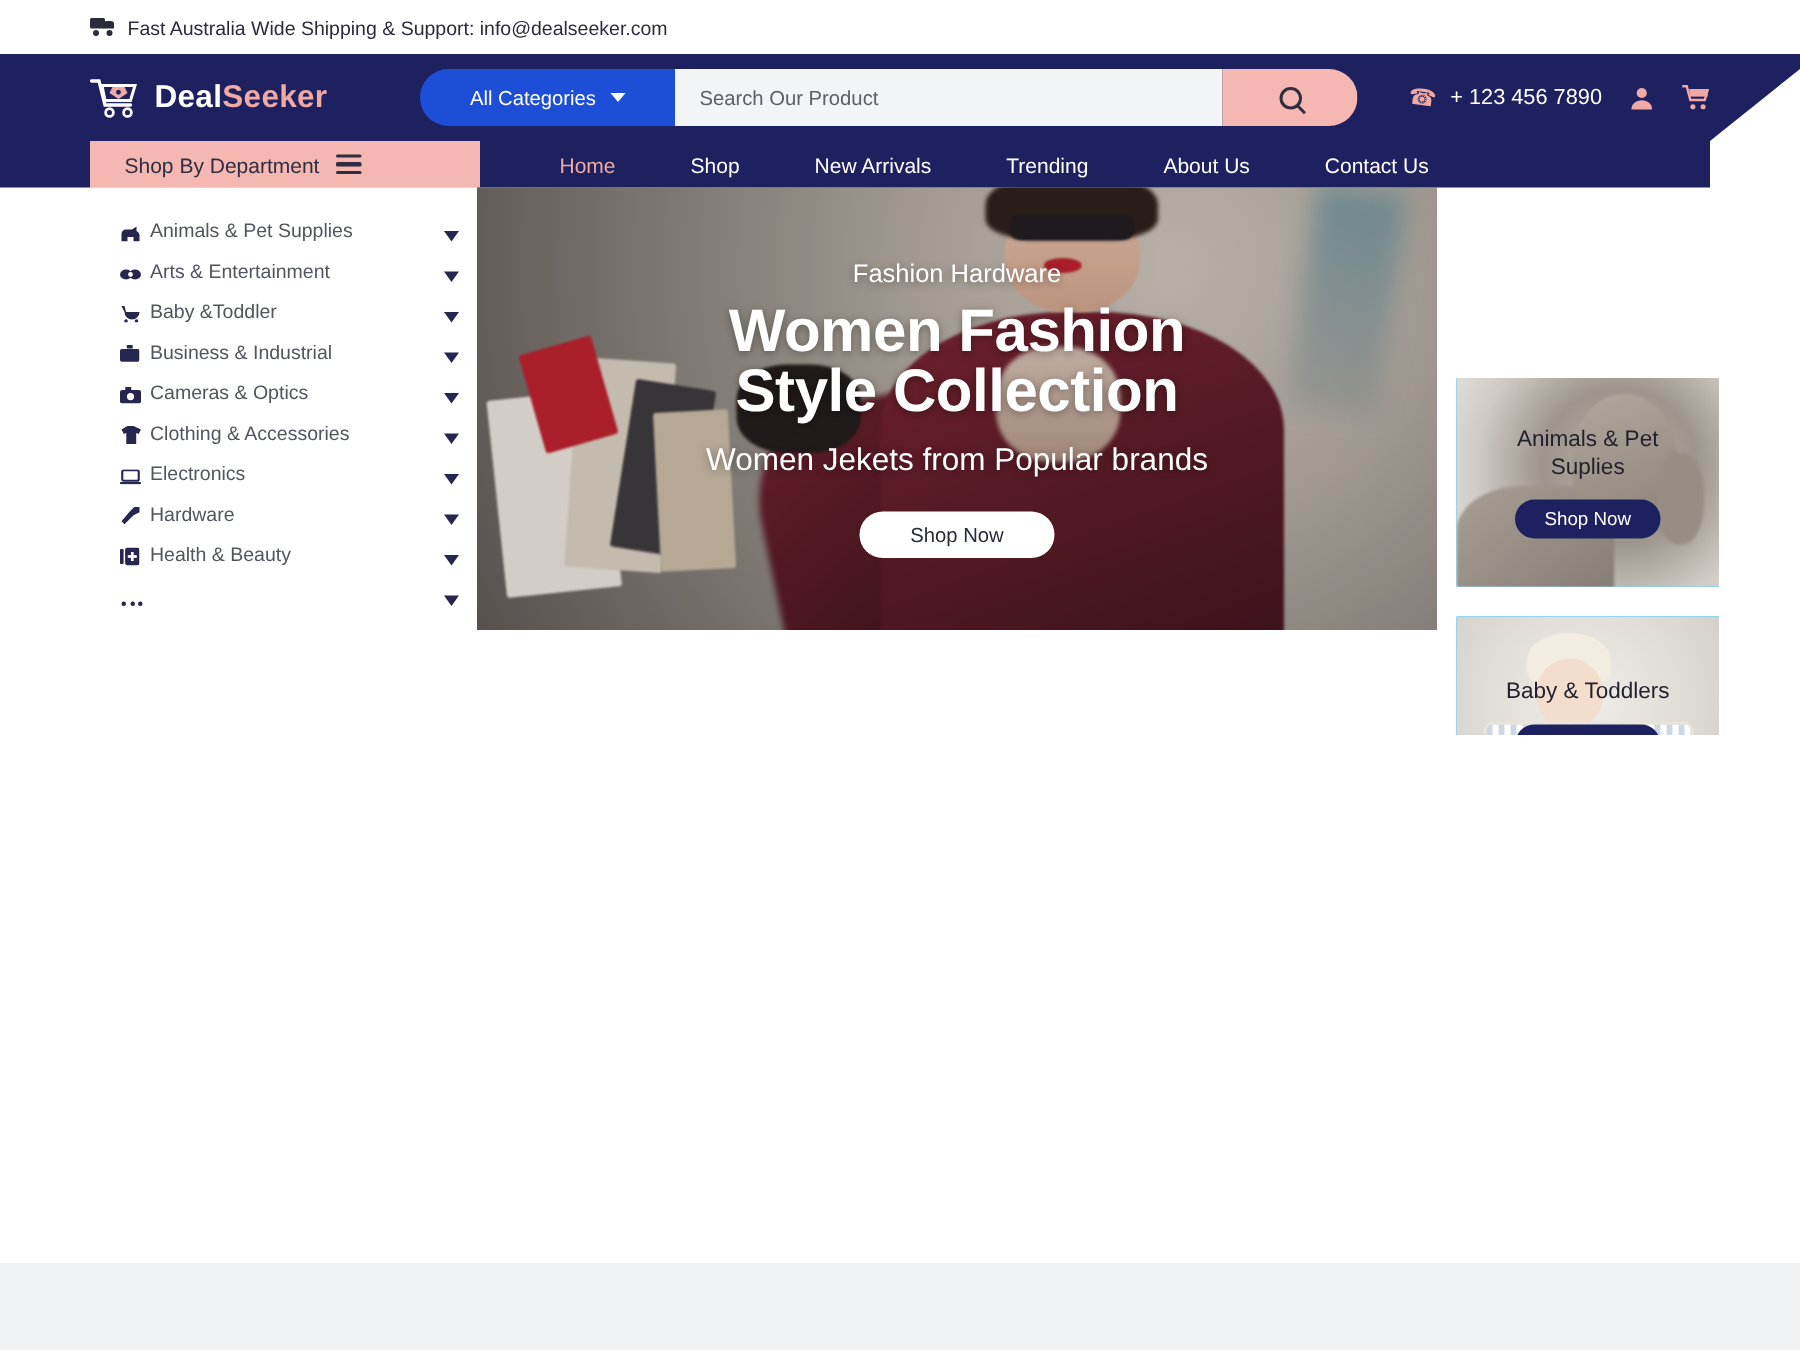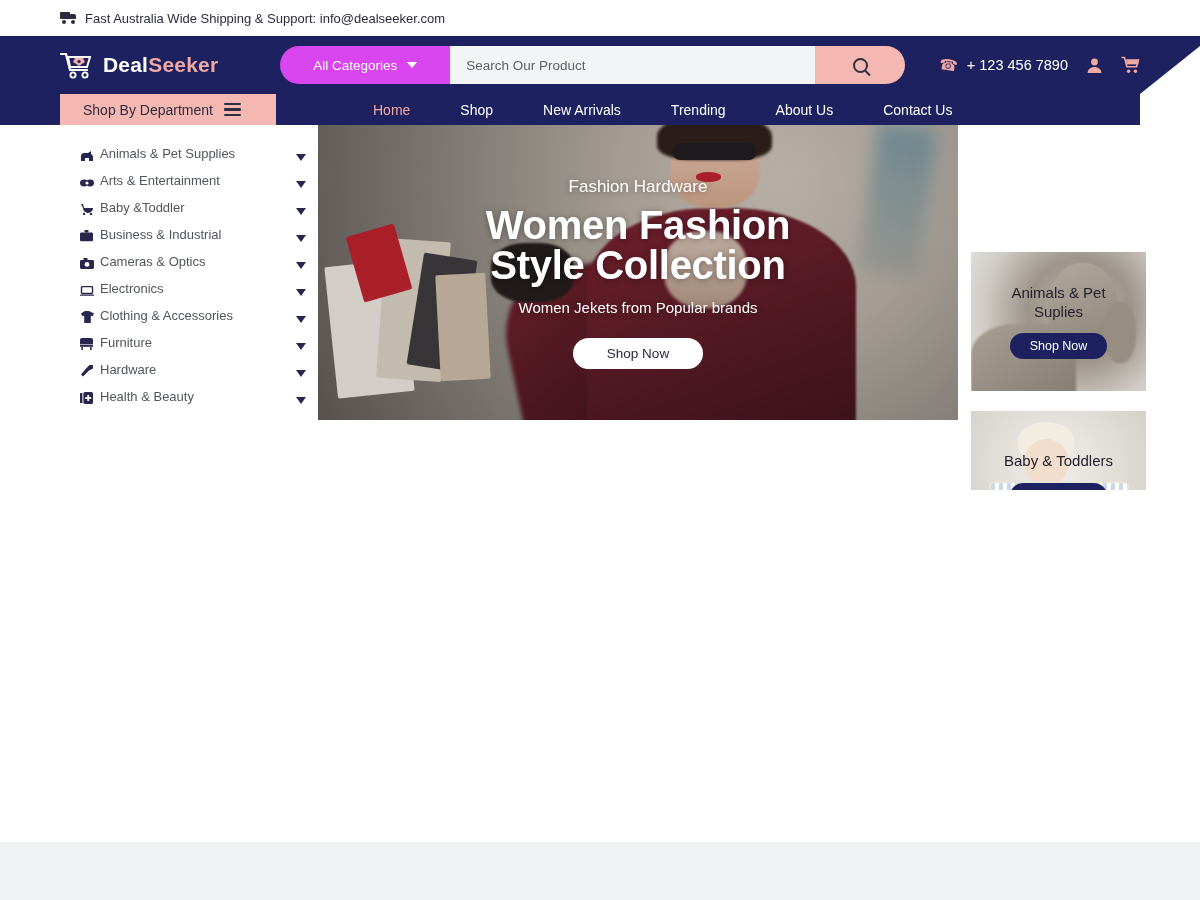--- a/index.html
+++ b/index.html
@@ -71,21 +71,21 @@
   .logo-cart svg { display: block; }
   .logo-text { font-size: 21px; font-weight: 700; color: #ffffff; letter-spacing: .2px; }
   .logo-text .accent { color: #f0a9a3; }
 
   .search-wrap {
     display: flex; align-items: stretch; height: 38px;
     margin-left: 62px; width: 625px;
     border-radius: 19px; overflow: hidden;
   }
   .cat-select {
-    width: 170px; background: #d946ef; color: #ffffff;
+    width: 170px; background: #1d4ed8; color: #ffffff;
     display: flex; align-items: center; justify-content: center; gap: 10px;
     font-size: 13.5px; cursor: pointer;
   }
   .cat-select .caret-dn { border-top-color: #ffffff; margin-left: 0; }
   .search-input {
     flex: 1; background: #f3f4f6; border: none; outline: none;
     padding: 0 16px; font-size: 13.5px; color: #555; font-family: "Liberation Sans", sans-serif;
   }
   .search-input::placeholder { color: #5d6068; }
   .search-btn {
@@ -100,21 +100,21 @@
 
   .header-right { margin-left: auto; display: flex; align-items: center; gap: 18px; }
   .phone-block { display: flex; align-items: center; gap: 9px; color: #ffffff; font-size: 14.5px; }
   .phone-ico { color: #f0a9a3; font-size: 15px; transform: rotate(8deg); }
   .hdr-ico { color: #f0a9a3; cursor: pointer; display: flex; align-items: center; }
 
   
   .nav-row { position: relative; width: 1200px; height: 31px; }
   .nav-bg { position: absolute; left: 0; top: 0; width: 1140px; height: 31px; background: #1e2160; }
   .dept-btn {
-    position: absolute; left: 60px; top: 0; width: 216px; height: 31px;
+    position: absolute; left: 60px; top: 0; width: 260px; height: 31px;
     background: #f4b7b1; color: #2e2e40; font-size: 14px;
     display: flex; align-items: center; gap: 11px; padding-left: 23px; cursor: pointer;
   }
   .burger { display: inline-flex; flex-direction: column; gap: 3px; }
   .burger i { display: block; width: 17px; height: 2.5px; background: #2e2e40; border-radius: 1px; }
   .nav-links {
     position: absolute; left: 348px; top: 0; height: 31px;
     display: flex; align-items: center; gap: 0; font-size: 14px;
   }
   .nav-links a {
@@ -214,21 +214,21 @@
   }
   .hero-scrim { position: absolute; inset: 0; background: rgba(40,30,35,.14); }
 
   .hero-copy {
     position: absolute; inset: 0; display: flex; flex-direction: column;
     align-items: center; justify-content: center; text-align: center;
     color: #fff; text-shadow: 0 1px 6px rgba(0,0,0,.35);
   }
   .hero-eyebrow { font-size: 17px; font-weight: 400; margin-bottom: 8px; }
   .hero-title { font-size: 40px; font-weight: 700; line-height: 1.0; letter-spacing: -.3px; }
-  .hero-sub { font-size: 15px; margin-top: 14px; }
+  .hero-sub { font-size: 21px; margin-top: 14px; }
   .hero-cta {
     margin-top: 22px; background: #ffffff; color: #2a2a3a;
     border: none; border-radius: 20px; padding: 0 34px; height: 31px;
     font-size: 13.5px; cursor: pointer; font-family: "Liberation Sans", sans-serif;
     text-shadow: none;
   }
 
   
   .promo {
     position: absolute; width: 175px; height: 139px;
@@ -442,47 +442,35 @@
             <rect x="0" y="2" width="14" height="9" rx="1.4"></rect>
             <rect x="3.5" y="0" width="4" height="2.4"></rect>
             <circle cx="7" cy="6.4" r="2.4" fill="#fff"></circle>
           </svg>
       </span>
       <span class="cat-label">Cameras &amp; Optics</span>
       <span class="cat-caret"></span>
     </div>
     <div class="cat-item">
       <span class="cat-ico">
+        <svg width="14" height="12" viewBox="0 0 14 12">
+            <path d="M5 0h4l5 2.4-1.6 3-1.6-.8V12H4.2V4.6l-1.6.8L1 2.4z"></path>
+          </svg>
+      </span>
+      <span class="cat-label">Clothing &amp; Accessories</span>
+      <span class="cat-caret"></span>
+    </div>
+    <div class="cat-item">
+      <span class="cat-ico">
         <svg width="14" height="10" viewBox="0 0 14 10">
             <rect x="1.5" y="0.5" width="11" height="7" rx="1" fill="none" stroke="#26264f" stroke-width="1.4"></rect>
             <rect x="0" y="8.4" width="14" height="1.4" rx=".6"></rect>
           </svg>
       </span>
       <span class="cat-label">Electronics</span>
-      <span class="cat-caret"></span>
-    </div>
-    <div class="cat-item">
-      <span class="cat-ico">
-        <svg width="14" height="12" viewBox="0 0 14 12">
-            <path d="M5 0h4l5 2.4-1.6 3-1.6-.8V12H4.2V4.6l-1.6.8L1 2.4z"></path>
-          </svg>
-      </span>
-      <span class="cat-label">Clothing &amp; Accessories</span>
-      <span class="cat-caret"></span>
-    </div>
-    <div class="cat-item">
-      <span class="cat-ico">
-        <svg width="13" height="12" viewBox="0 0 13 12">
-            <path d="M2 0h9a2 2 0 0 1 2 2v4H0V2a2 2 0 0 1 2-2z"></path>
-            <rect x="0" y="6.6" width="13" height="2.2"></rect>
-            <rect x="1.4" y="9" width="1.5" height="3"></rect>
-            <rect x="10.1" y="9" width="1.5" height="3"></rect>
-          </svg>
-      </span>
-      <span class="cat-label">Furniture</span>
       <span class="cat-caret"></span>
     </div>
     <div class="cat-item">
       <span class="cat-ico">
         <svg width="14" height="12" viewBox="0 0 14 12">
             <path d="M13 0 L9.5 0 L6.5 3 L1 9.5 L3 11.5 L9 5.5 L13 3.5z"></path>
           </svg>
       </span>
       <span class="cat-label">Hardware</span>
       <span class="cat-caret"></span>

